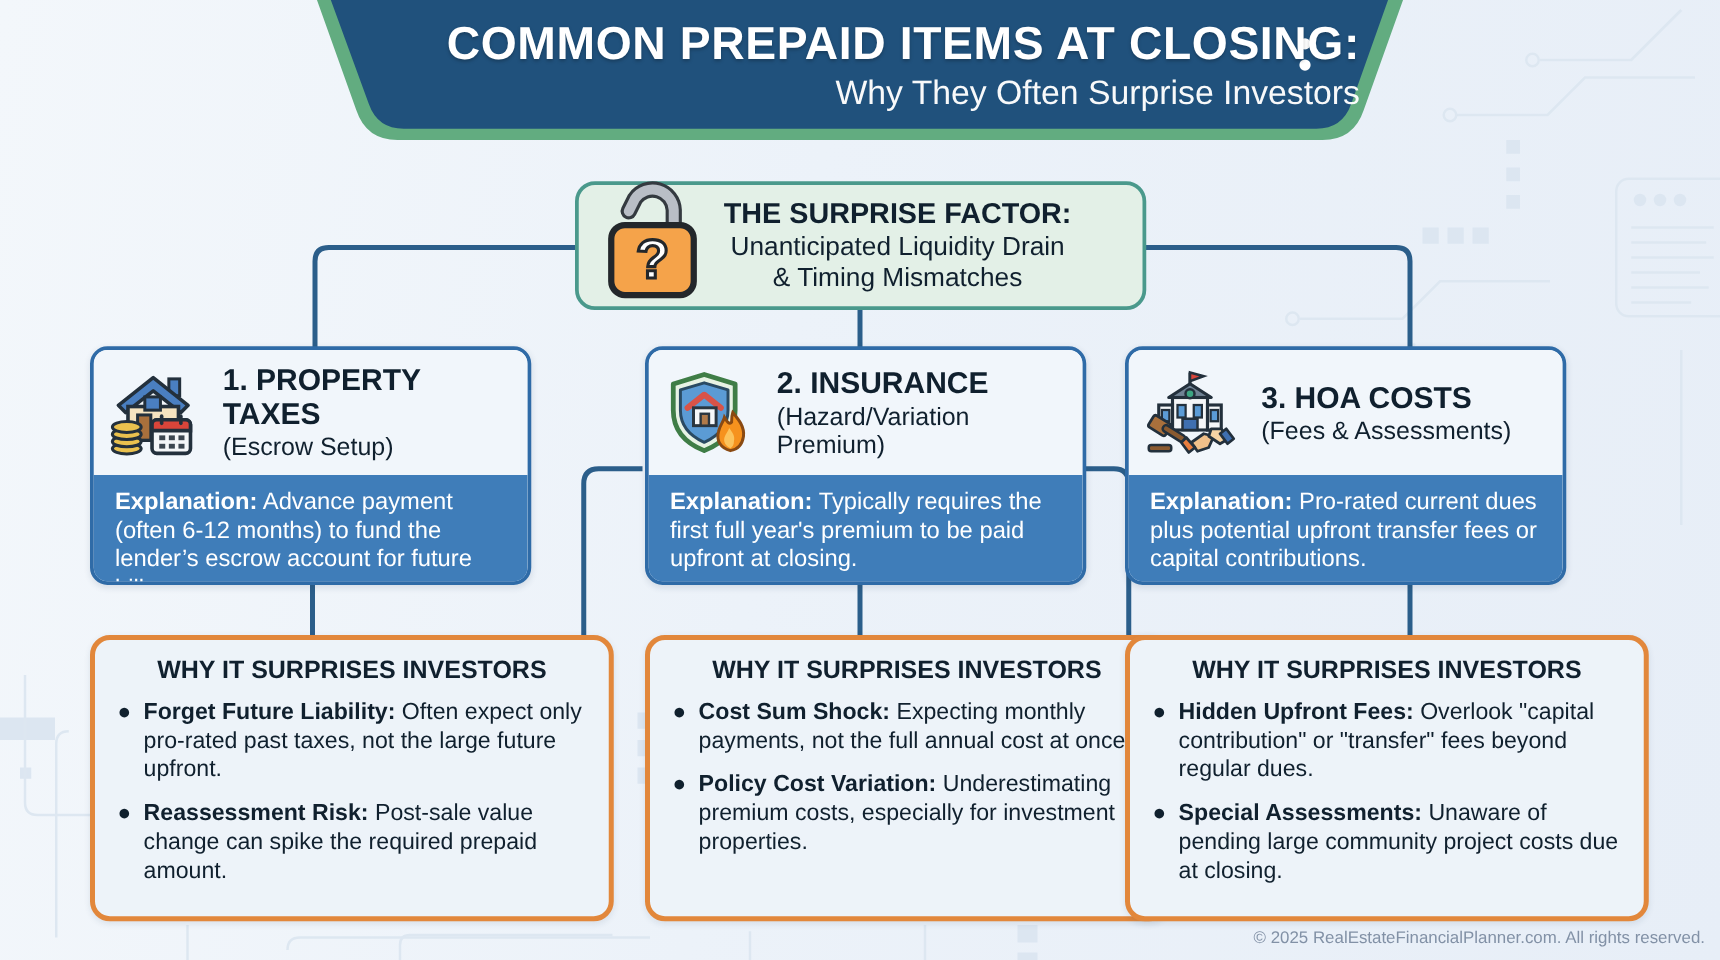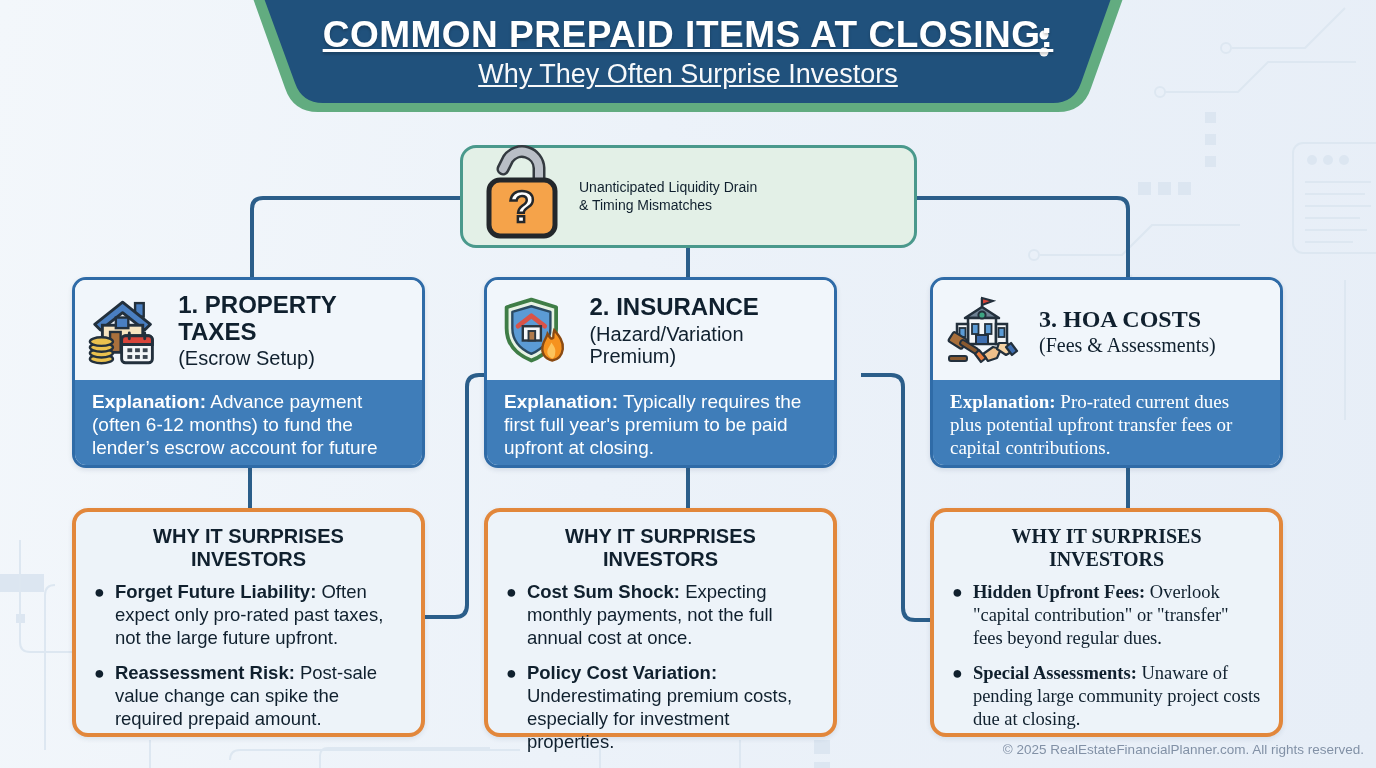--- a/index.html
+++ b/index.html
@@ -7,34 +7,34 @@
     position:relative;width:1376px;height:768px;overflow:hidden;
     background:linear-gradient(100deg,#f3f7fb 0%,#ecf2f9 45%,#e7eef7 100%);
     font-family:"Liberation Sans","DejaVu Sans",sans-serif;
     color:#10202e;
   }
   svg{display:block;}
   .abs{position:absolute;}
 
   
   #banner-svg{left:0;top:0;}
-  .banner-text{left:300px;top:14px;width:776px;text-align:center;color:#ffffff;text-decoration:underline;}
+  .banner-text{left:312px;top:14px;width:776px;text-align:right;color:#ffffff;}
   .banner-title{font-size:37px;font-weight:bold;letter-spacing:.5px;line-height:1.15;
     text-shadow:0 2px 3px rgba(0,0,0,.25);}
   .banner-subtitle{font-size:27px;font-weight:normal;margin-top:2px;opacity:.97;}
 
   
   .surprise-box{
     left:460px;top:145px;width:457px;height:103px;box-sizing:border-box;
     background:#e3f0e7;border:3px solid #4a998c;border-radius:16px;
     display:flex;align-items:center;gap:14px;padding:0 14px;
   }
   .surprise-icon{margin-top:-18px;flex:0 0 auto;}
   .surprise-title{font-size:23px;font-weight:bold;line-height:1.2;}
-  .surprise-line{font-size:14px;line-height:1.22;}
+  .surprise-line{font-size:21px;line-height:1.22;text-align:center;}
 
   
   .col-card{
     top:277px;width:353px;height:191px;box-sizing:border-box;
     border:3px solid #2f6ba7;border-radius:14px;overflow:hidden;
     display:flex;flex-direction:column;background:#f1f6fb;
     box-shadow:0 2px 5px rgba(30,60,90,.12);
   }
   .col-card .card-top{
     flex:0 0 auto;display:flex;align-items:center;gap:20px;
@@ -43,34 +43,34 @@
   .card-title{font-size:24px;font-weight:bold;line-height:1.1;}
   .card-subtitle{font-size:20px;line-height:1.12;margin-top:2px;}
   .card-exp{
     flex:1 1 auto;background:#3f7db9;color:#ffffff;
     padding:10px 17px;font-size:19px;line-height:1.22;
   }
   .card-exp b{font-weight:bold;}
 
   
   .why-box{
-    top:508px;width:353px;height:229px;box-sizing:border-box;
+    top:508px;width:419px;height:229px;box-sizing:border-box;
     background:#edf3f9;border:4px solid #e2873b;border-radius:16px;
     padding:13px 18px 10px 18px;
     box-shadow:0 2px 5px rgba(30,60,90,.10);
   }
   .why-title{font-size:20px;font-weight:bold;text-align:center;margin-bottom:10px;}
   .bullet{display:flex;gap:10px;font-size:18.5px;line-height:1.24;margin-bottom:12px;}
   .bullet .dot{flex:0 0 auto;font-size:18px;line-height:1.24;}
   .bullet b{font-weight:bold;}
 
   
   .copyright{right:12px;top:742px;font-size:13.5px;color:#8291a6;}
 
-  .col1{left:72px;} .col2{left:484px;justify-content:space-between;} .col3{left:930px;font-family:Liberation Serif, serif;}
+  .col1{left:72px;} .col2{left:516px;justify-content:space-between;} .col3{left:900px;}
 </style>
 </head>
 <body>
 
 <div id="stage">
 
   <svg class="abs" width="1376" height="768" viewBox="0 0 1376 768" style="left:0;top:0" fill="none" stroke="#dde7f1" stroke-width="2">
     <path d="M1345 8 L1305 48 L1232 48"></path>
       <circle cx="1226" cy="48" r="5"></circle>
     <path d="M1165 92 L1238 92 L1268 62 L1356 62"></path>
@@ -134,20 +134,21 @@
   </div>
 
   <div class="abs surprise-box">
     <svg class="surprise-icon" width="88" height="108" viewBox="0 0 88 108">
       <path d="M62 52 V34 a17 17 0 0 0 -31 -9 l-5 10" fill="none" stroke="#343a40" stroke-width="13" stroke-linecap="round"></path>
       <path d="M62 52 V34 a17 17 0 0 0 -31 -9 l-5 10" fill="none" stroke="#b9bec6" stroke-width="8" stroke-linecap="round"></path>
       <rect x="12" y="46" width="66" height="56" rx="11" fill="#f5a34a" stroke="#23272b" stroke-width="5"></rect>
       <text x="45" y="88" font-size="44" font-weight="bold" text-anchor="middle" fill="#ffffff" stroke="#23272b" stroke-width="2.5" font-family="'Liberation Sans',sans-serif">?</text>
     </svg>
     <div>
+      <div class="surprise-title">THE SURPRISE FACTOR:</div>
       <div class="surprise-line">Unanticipated Liquidity Drain</div>
       <div class="surprise-line">&amp; Timing Mismatches</div>
     </div>
   </div>
 
   <div class="abs col-card col1">
     <div class="card-top">
       <svg width="74" height="74" viewBox="0 0 74 74">
         <rect x="50" y="8" width="9" height="14" fill="#4a7fc1" stroke="#23303c" stroke-width="2.5"></rect>
         <path d="M8 30 L37 7 L66 30 L60 36 L37 18 L14 36 Z" fill="#4a7fc1" stroke="#23303c" stroke-width="3" stroke-linejoin="round"></path>

